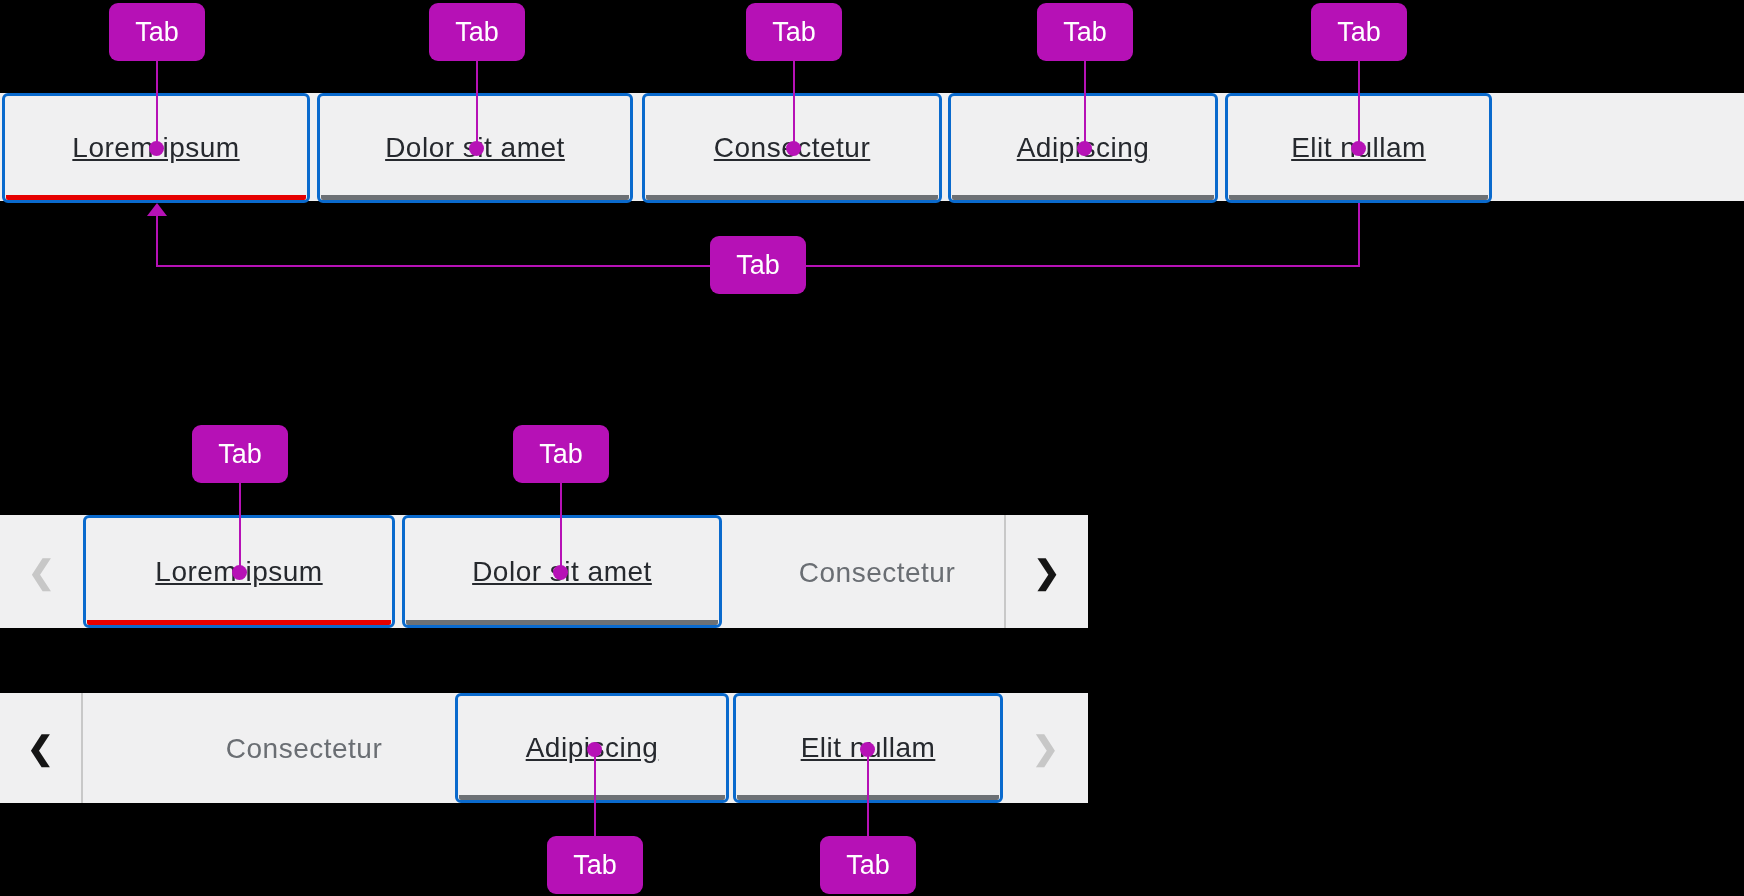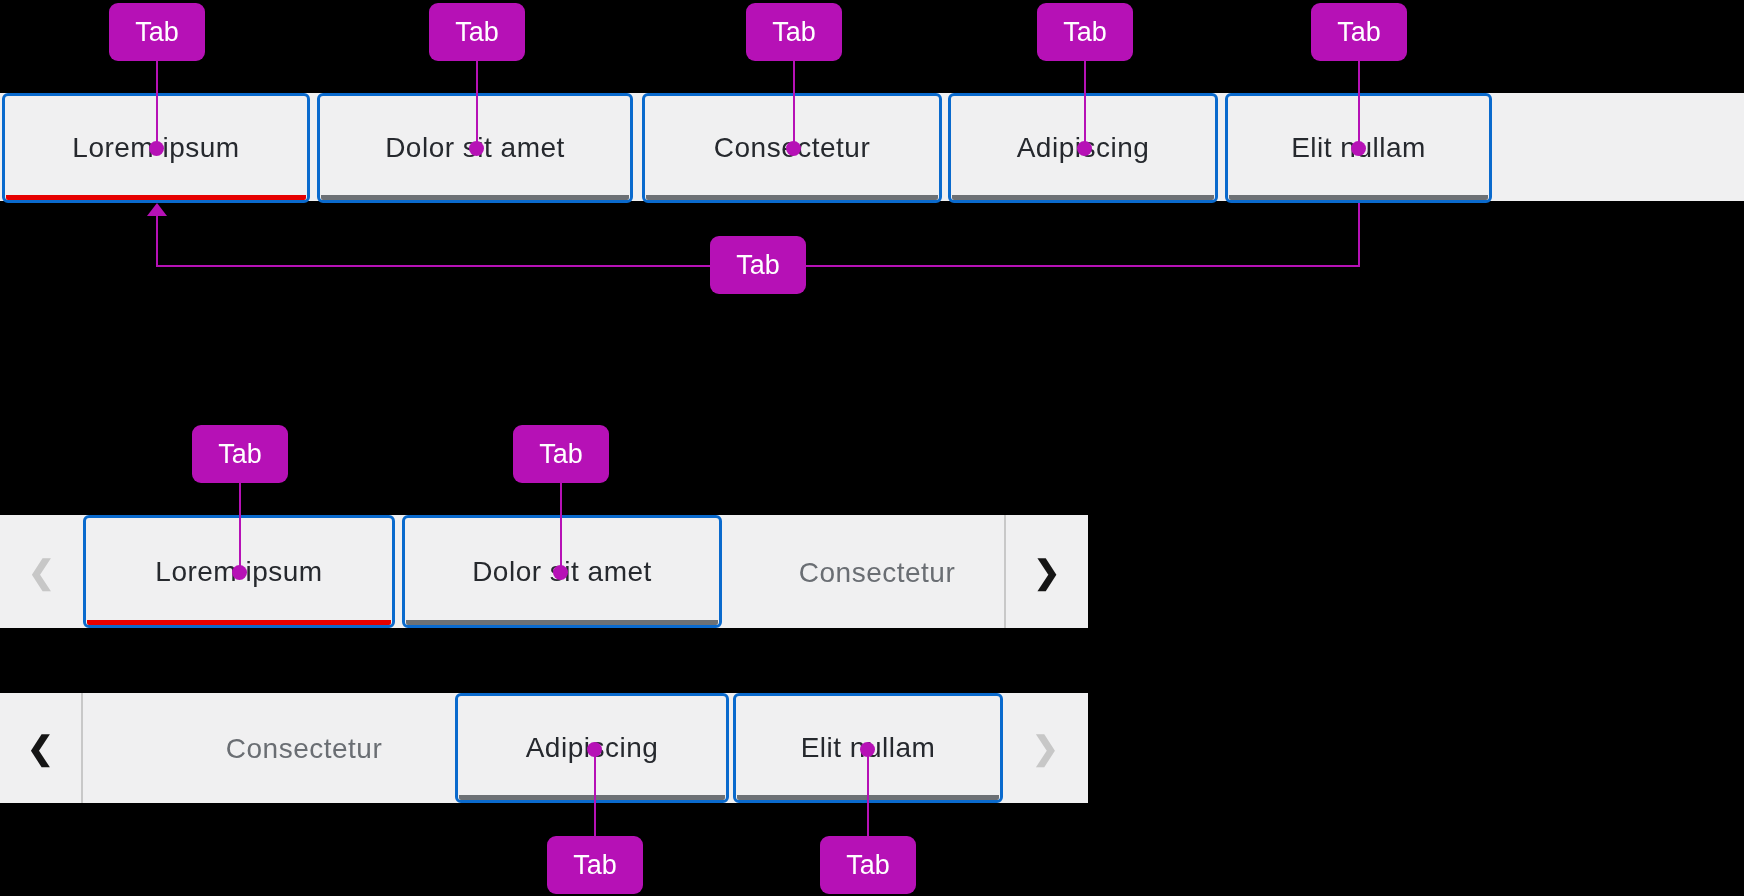--- a/index.html
+++ b/index.html
@@ -31,20 +31,21 @@
     background:var(--strip-bg);
   }
   .tabbox{
     position:absolute;
     background:var(--strip-bg);
     border:3px solid var(--tab-border);
     border-radius:6px;
     display:flex;align-items:center;justify-content:center;
     font-size:28px;color:var(--tab-text);
     letter-spacing:0.5px;
+    text-decoration:underline;
   }
   .tabbox .underline{
     position:absolute;left:1px;right:1px;bottom:0;height:5px;
     background:var(--inactive-underline);
     border-radius:0 0 2px 2px;
   }
   .tabbox.active .underline{background:var(--active-underline);}
   .overflow-label{
     position:absolute;
     transform:translate(-50%,-50%);

